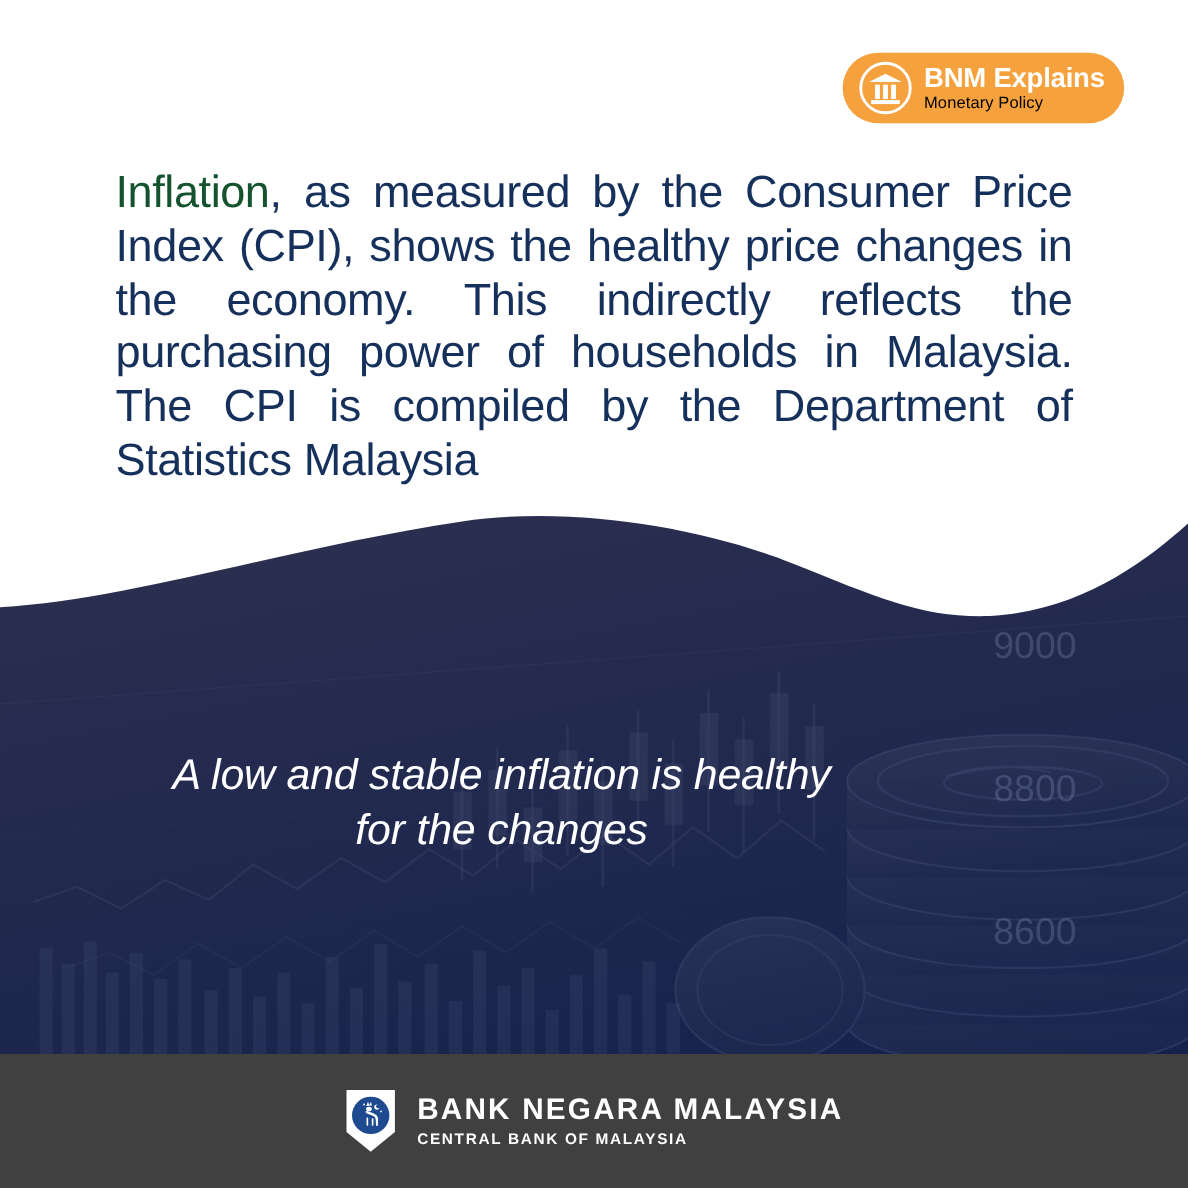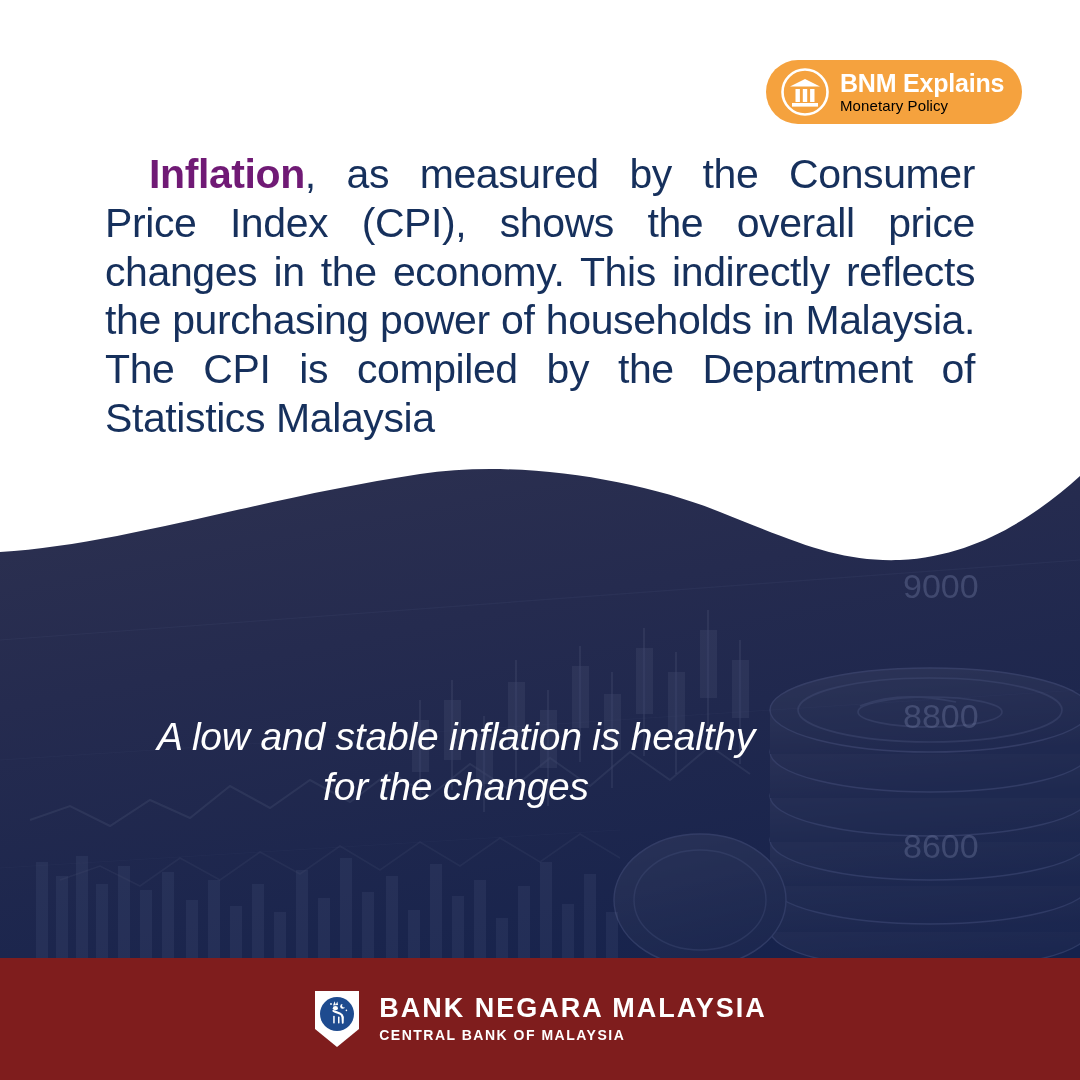--- a/index.html
+++ b/index.html
@@ -14,21 +14,21 @@
   #card {
     position:relative;
     width:1080px; height:1080px;
     background:#ffffff;
     overflow:hidden;
   }
 
   
   #badge {
     position:absolute;
-    left:766px; top:60px;
+    left:766px; top:48px;
     width:256px; height:64px;
     background:#F5A23E;
     border-radius:32px;
     display:flex; align-items:center;
     padding-left:14px;
     z-index:30;
   }
   #badge-icon { width:50px; height:50px; flex:0 0 50px; }
   #badge-texts {
     margin-left:10px;
@@ -58,23 +58,22 @@
     left:105px; top:150px;
     width:870px;
     color:#16305C;
     font-size:41px;
     line-height:1.19;
     text-align:justify;
     font-family:"Liberation Sans", sans-serif;
     letter-spacing:-0.4px;
   }
   #body-copy .lead {
-    color:#701a75;
-    font-weight:bold;
-    margin-left:44px;
+    color:#14532d;
+    font-weight:normal;
   }
 
   
   #wave-panel {
     position:absolute;
     left:0; top:0;
     width:947px; height:1080px;
     z-index:5;
   }
   #wave-svg { display:block; width:1080px; height:1080px; }
@@ -84,29 +83,28 @@
     position:absolute;
     left:0; top:680px;
     width:912px;
     text-align:center;
     color:#ffffff;
     font-size:39px;
     font-style:italic;
     line-height:1.28;
     z-index:20;
     letter-spacing:-0.2px;
-    margin-top:32px;
   }
 
   
   #footer {
     position:absolute;
     left:0; top:958px;
     width:1080px; height:122px;
-    background:#7f1d1d;
+    background:#404040;
     z-index:40;
     display:flex;
     align-items:center;
     justify-content:center;
   }
   #footer-inner { display:flex; align-items:center; }
   #footer-shield { width:48px; height:60px; flex:0 0 48px; }
   #footer-texts {
     margin-left:18px;
     display:flex; flex-direction:column;
@@ -278,21 +276,21 @@
       <rect x="30.1" y="22" width="4.4" height="13" fill="#ffffff"></rect>
 
       <rect x="12" y="36" width="26" height="3.6" fill="#ffffff"></rect>
     </svg>
     <div id="badge-texts">
       <div id="badge-title">BNM Explains</div>
       <div id="badge-sub">Monetary Policy</div>
     </div>
   </div>
 
-  <div id="body-copy"><span class="lead">Inflation</span><span>, as measured by the Consumer Price Index (CPI), shows the overall price changes in the economy. This indirectly reflects the purchasing power of households in Malaysia. The CPI is compiled by the Department of Statistics Malaysia</span></div>
+  <div id="body-copy"><span class="lead">Inflation</span><span>, as measured by the Consumer Price Index (CPI), shows the healthy price changes in the economy. This indirectly reflects the purchasing power of households in Malaysia. The CPI is compiled by the Department of Statistics Malaysia</span></div>
 
   <div id="quote">
     <div>A low and stable inflation is healthy</div>
     <div>for the changes</div>
   </div>
 
   <div id="footer">
     <div id="footer-inner">
       <svg id="footer-shield" viewBox="0 0 48 60">
         <path d="M2 2 H46 V40 L24 58 L2 40 Z" fill="#ffffff"></path>

